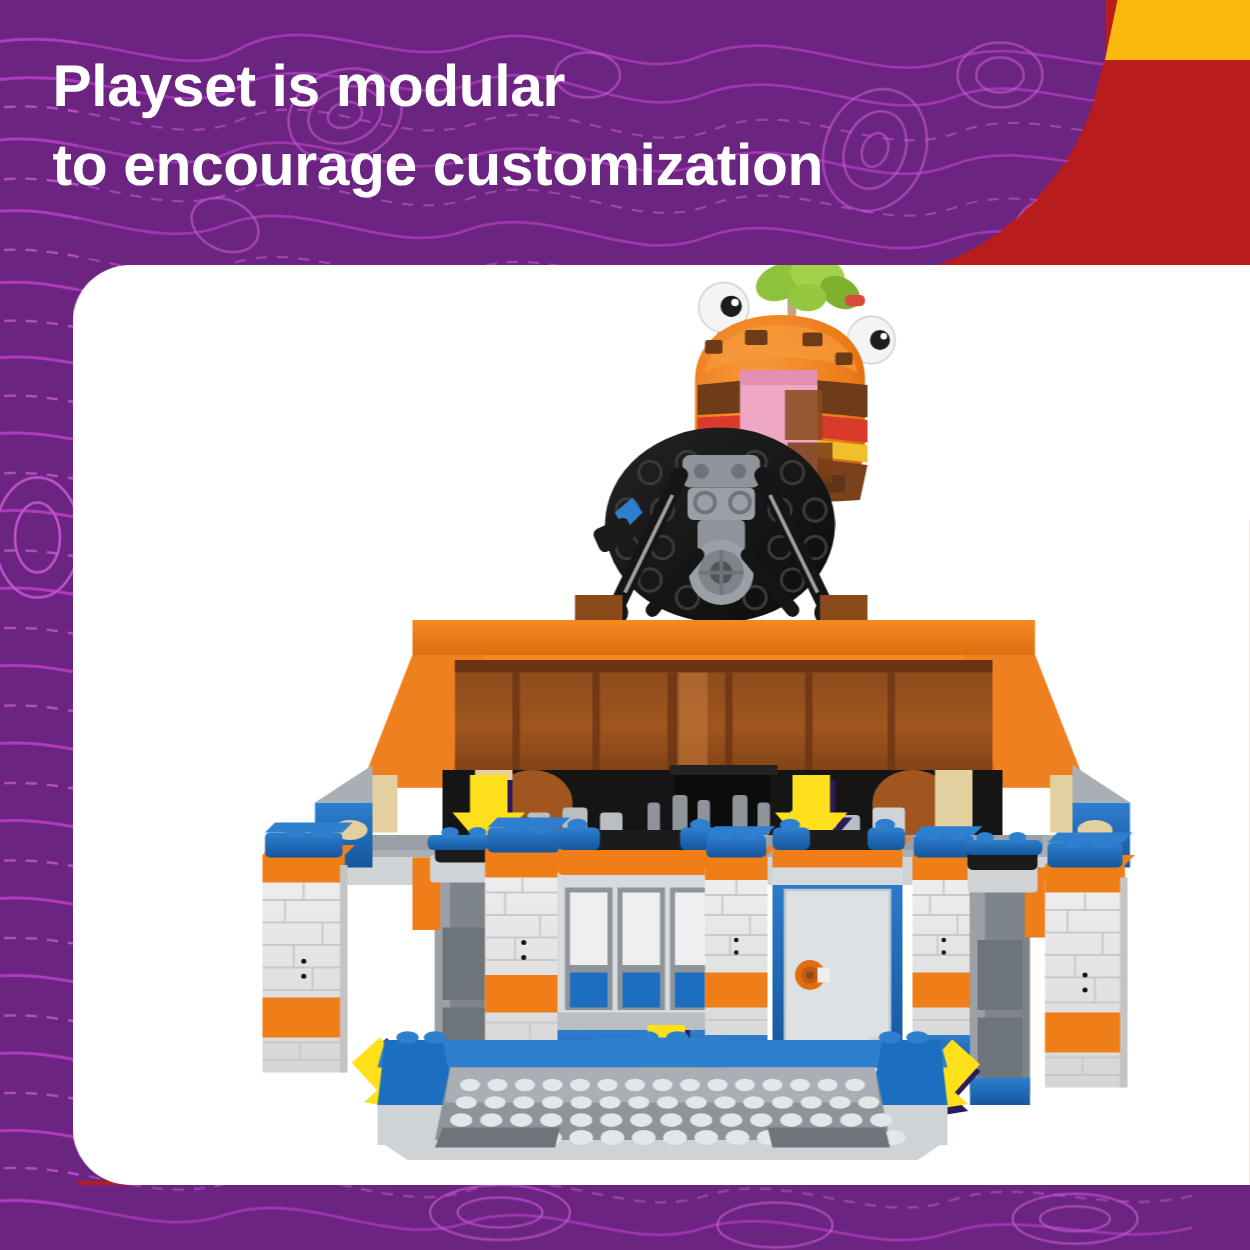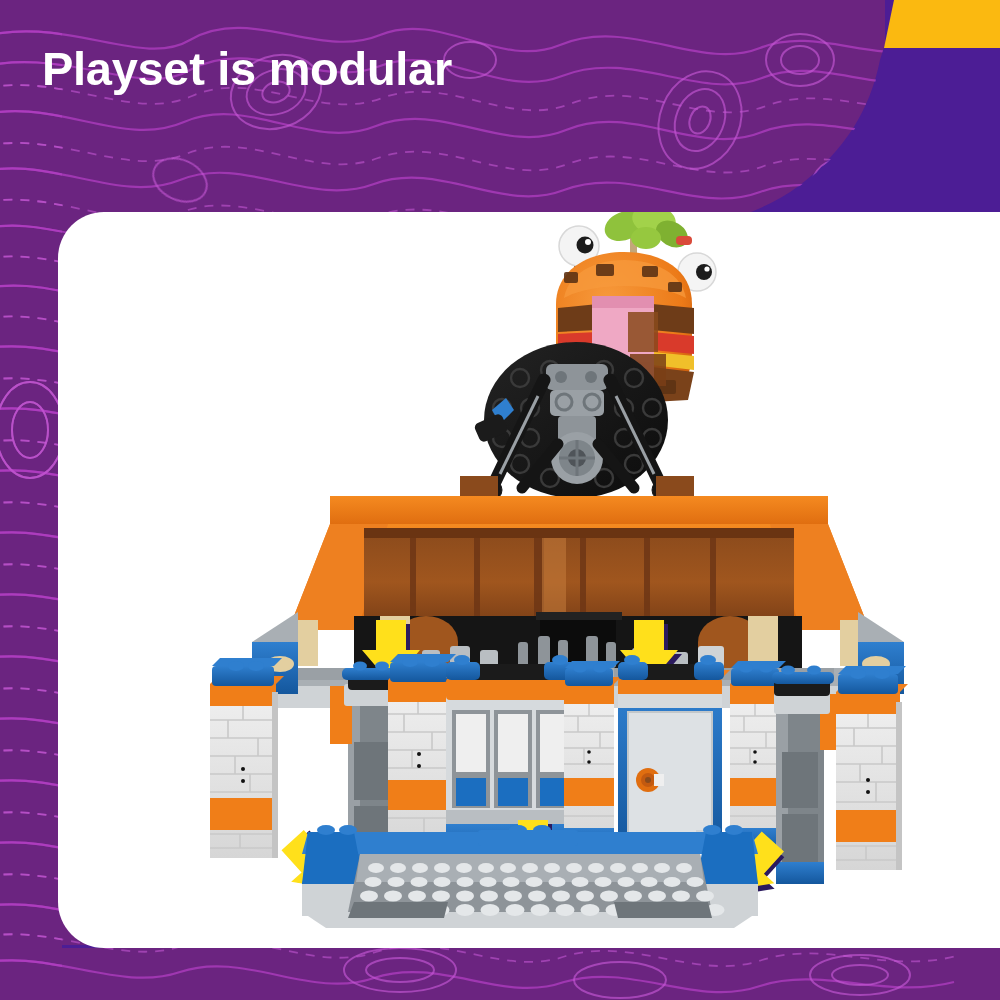--- a/index.html
+++ b/index.html
@@ -8,21 +8,21 @@
     background: #ffffff;
   }
   body {
     font-family: "Liberation Sans", sans-serif;
   }
   #stage {
     position: relative;
     width: 1000px;
     height: 1000px;
     overflow: hidden;
-    background: #4c1d95;
+    background: #b91c1c;
   }
 
   
   .bg-purple {
     position: absolute;
     inset: 0;
     background: #6B2480;
     
     clip-path: path("M0,0 L885,0 L885,44 L880,60 C870,110 845,150 800,185 C760,215 710,228 660,228 L105,228 C80,228 60,248 60,272 L60,898 C60,925 80,945 106,945 L0,945 Z");
   }
@@ -199,20 +199,21 @@
       <g clip-path="url(#purpleClipBottom)">
           <use href="#topoLines"></use>
         </g>
     </svg>
   </div>
 
   <div class="yellow-bar"></div>
 
   <div class="headline">
     <span>Playset is modular</span>
+    <span class="l2">to encourage customization</span>
   </div>
 
   <div class="white-panel"></div>
   <div class="white-panel-fill"></div>
 
   <div class="photo">
     <svg viewBox="0 0 942 736" preserveAspectRatio="xMidYMid meet" aria-hidden="true">
       <defs>
         <linearGradient id="orangeG" x1="0" y1="0" x2="0" y2="1">
           <stop offset="0%" stop-color="#F58A20"></stop>

